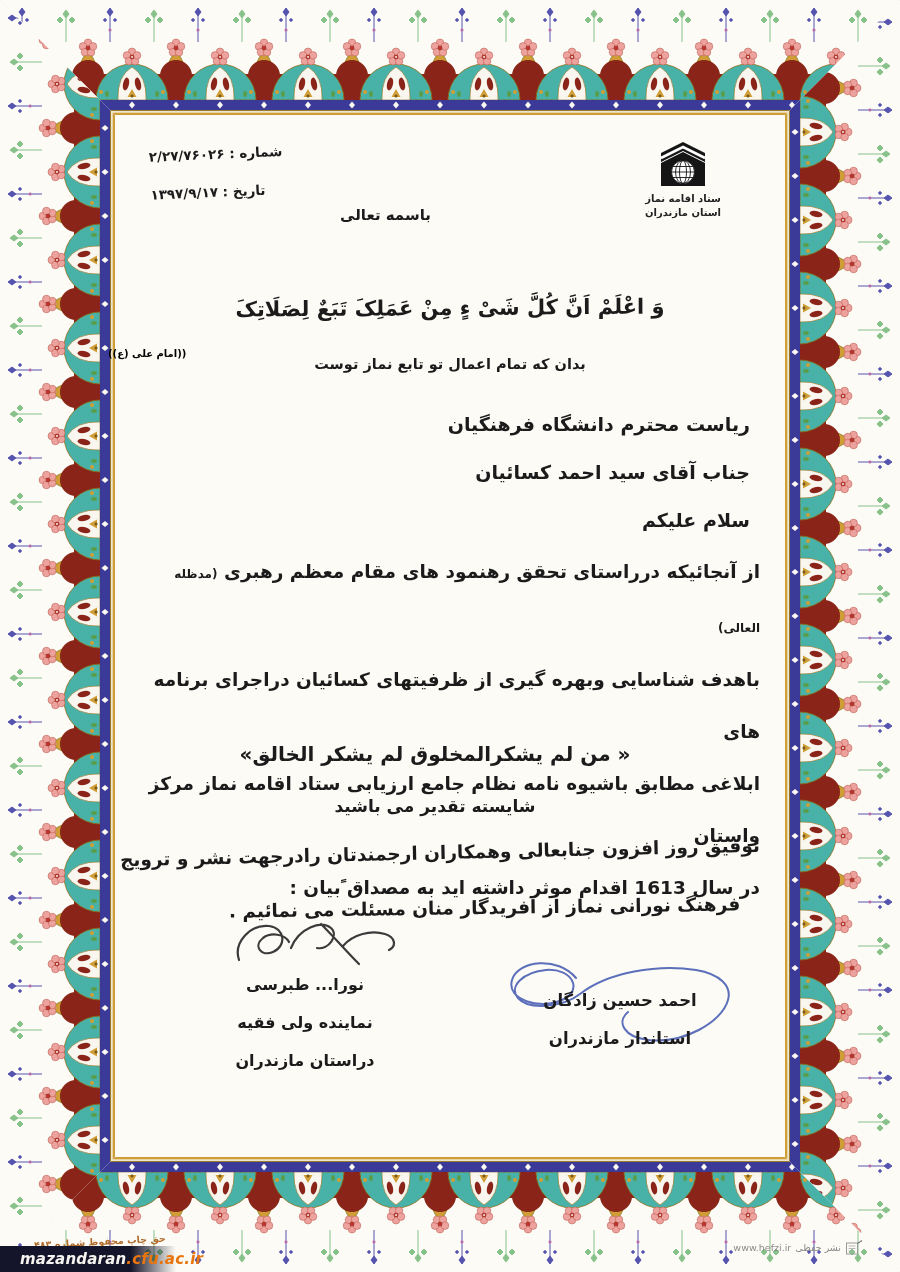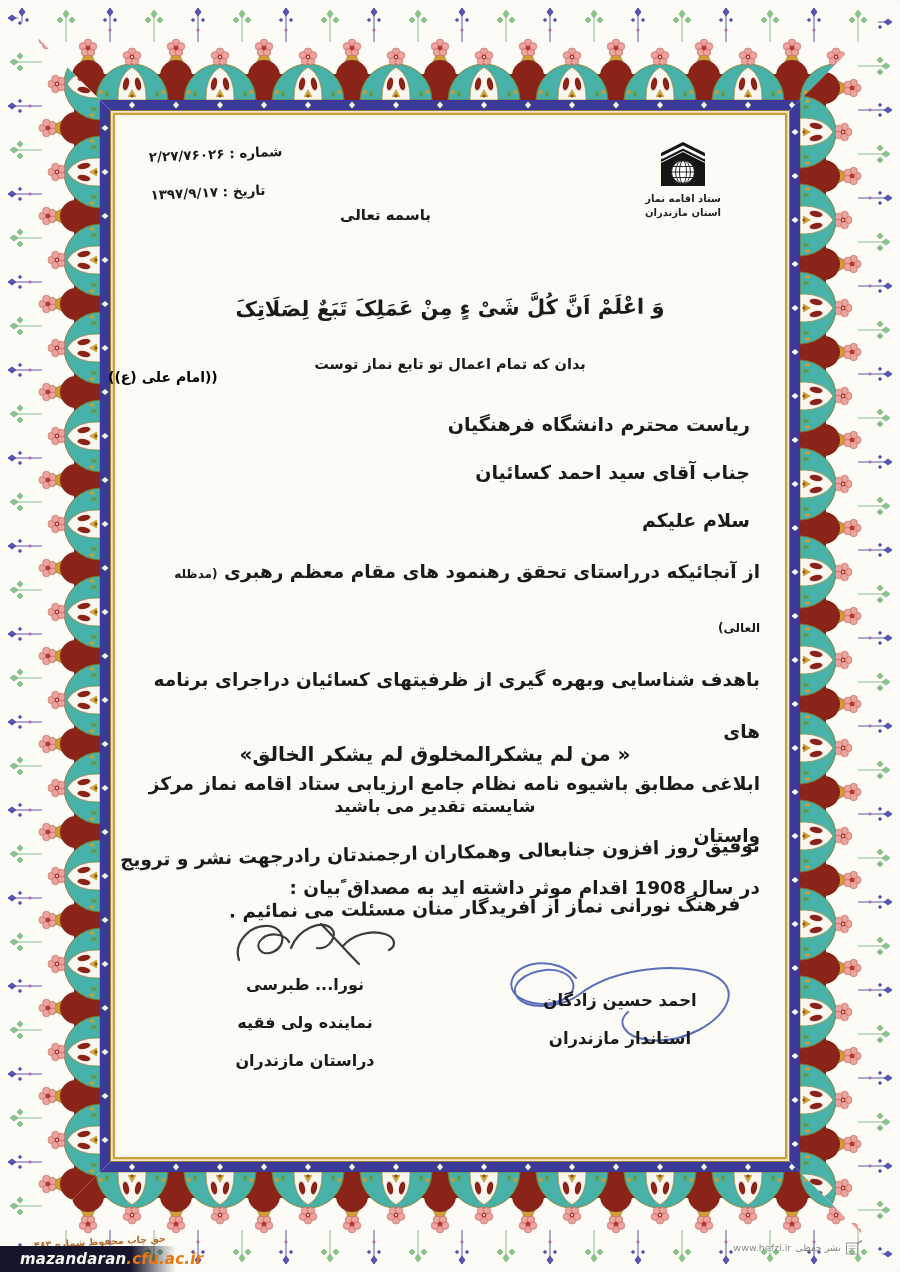--- a/index.html
+++ b/index.html
@@ -12,21 +12,21 @@
   .b-left{top:0;left:0;clip-path:polygon(0 0,115px 115px,115px 1157px,0 1272px);}
   .b-right{top:0;right:0;clip-path:polygon(115px 0,115px 1272px,0 1157px,0 115px);}
   .txt{position:absolute;direction:rtl;color:#1b1b1b;}
   .hdr-meta{right:580px;left:150px;top:145px;text-align:left;transform:rotate(-2.5deg);}
   .hdr-meta .row{font-size:13.5px;font-weight:bold;margin-bottom:22px;white-space:nowrap;}
   .logo-block{position:absolute;left:635px;top:136px;width:96px;text-align:center;}
   .logo-block .org{font-size:10px;font-weight:bold;direction:rtl;line-height:14px;color:#222;}
   .besmele{left:340px;top:206px;width:180px;text-align:left;font-size:15px;font-weight:bold;}
   .hadith{left:115px;right:115px;top:296px;text-align:center;font-size:21px;font-weight:bold;transform:rotate(-.4deg);}
   .hadith-sub{left:115px;right:115px;top:356px;text-align:center;font-size:14.5px;font-weight:bold;}
-  .hadith-attrib{position:absolute;left:108px;top:369px;font-size:14px;font-weight:bold;direction:rtl;}
+  .hadith-attrib{position:absolute;left:108px;top:348px;font-size:10px;font-weight:bold;direction:rtl;}
   .addressee{right:150px;top:400px;text-align:right;font-size:19px;font-weight:bold;line-height:48px;white-space:nowrap;}
   .body-block{right:140px;left:120px;top:546px;text-align:right;font-size:18.5px;font-weight:bold;line-height:52px;margin-left:16px;}
   .body-block .note{font-size:12px;}
   .quote{left:170px;right:200px;top:742px;text-align:center;font-size:20px;font-weight:bold;}
   .appreciation{left:200px;right:230px;top:796px;text-align:center;font-size:17px;font-weight:bold;}
   .closing1{right:140px;top:842px;text-align:right;font-size:18.5px;font-weight:bold;white-space:nowrap;transform:rotate(-1.3deg);}
   .closing2{right:160px;top:897px;text-align:right;font-size:18.5px;font-weight:bold;white-space:nowrap;transform:rotate(-.8deg);}
   .sig-left{left:175px;top:966px;width:260px;text-align:center;font-size:16px;font-weight:bold;line-height:38px;}
   .sig-right{left:495px;top:982px;width:250px;text-align:center;font-size:16.5px;font-weight:bold;line-height:38px;}
   .ink{position:absolute;pointer-events:none;}
@@ -177,21 +177,21 @@
   <div class="txt addressee">
     <div>ریاست محترم دانشگاه فرهنگیان</div>
     <div>جناب آقای سید احمد کسائیان</div>
     <div>سلام علیکم</div>
   </div>
 
   <div class="txt body-block">
     <div><span>از آنجائیکه درراستای تحقق رهنمود های مقام معظم رهبری</span> <span class="note">(مدظله العالی)</span></div>
     <div>باهدف شناسایی وبهره گیری از ظرفیتهای کسائیان دراجرای برنامه های</div>
     <div>ابلاغی مطابق باشیوه نامه نظام جامع ارزیابی ستاد اقامه نماز مرکز واستان</div>
-    <div>در سال 1908 اقدام موثر داشته اید  به مصداق ًبیان :</div>
+    <div>در سال 1613 اقدام موثر داشته اید  به مصداق ًبیان :</div>
   </div>
 
   <div class="txt quote">« من لم یشکرالمخلوق لم یشکر الخالق»</div>
   <div class="txt appreciation">شایسته تقدیر می باشید</div>
   <div class="txt closing1">توفیق روز افزون جنابعالی وهمکاران ارجمندتان رادرجهت نشر و ترویج</div>
   <div class="txt closing2">فرهنگ نورانی نماز از آفریدگار منان مسئلت می نمائیم .</div>
 
   <svg class="ink ink-left" width="190" height="70" viewBox="0 0 190 70">
     <path d="M14 48 C8 30 26 12 44 14 C60 16 62 34 48 40 C36 45 28 34 38 26 C46 20 60 22 64 30 M66 36 C74 16 96 8 106 16 C114 23 104 38 92 36 M96 12 C108 24 122 40 134 52 M118 34 C128 22 146 18 160 22 C170 25 172 34 164 38" stroke="#3b3b3b" stroke-width="2.2" fill="none" stroke-linecap="round"></path>
   </svg>

